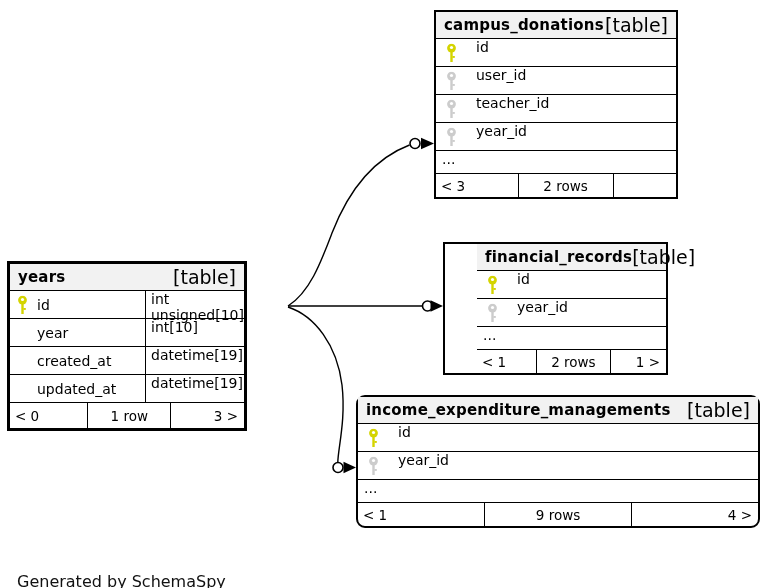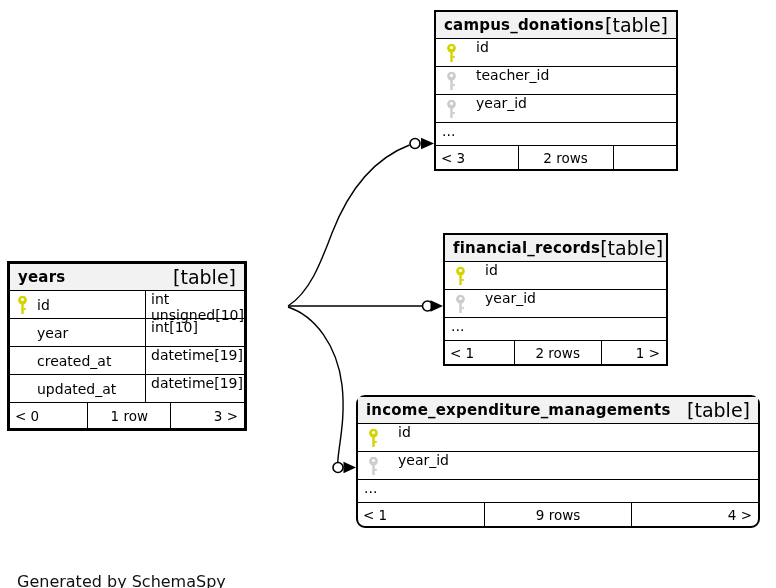--- a/index.html
+++ b/index.html
@@ -39,21 +39,21 @@
 
   .tfoot{height:23px;display:grid;font-size:13.5px;align-items:center;}
   .tfoot .fcell{height:100%;display:flex;align-items:center;box-sizing:border-box;}
   .tfoot .fcell.fleft{padding-left:5px;justify-content:flex-start;}
   .tfoot .fcell.fcenter{justify-content:center;border-left:1.7px solid #000;border-right:1.7px solid #000;}
   .tfoot .fcell.fright{padding-right:6px;justify-content:flex-end;}
   .focal .tfoot{height:25px;}
 
   .t-campus{left:434px;top:10px;width:244px;}
   .t-campus .tfoot{grid-template-columns:34% 40% 26%;}
-  .t-financial{left:443px;top:233px;width:225px;}
+  .t-financial{left:443px;top:242px;width:225px;padding-left:32px;}
   .t-financial .tfoot{grid-template-columns:31% 40% 29%;}
   .t-income{left:356px;top:395px;width:404px;border-radius:9px;}
   .t-income .tfoot{grid-template-columns:31.5% 37% 31.5%;}
   .t-years{left:7px;top:261px;width:240px;}
   .t-years .tfoot{grid-template-columns:33% 36% 31%;}
 
   .gennote{position:absolute;left:17px;top:572px;font-size:16px;color:#111;}
 </style>
 </head>
 <body>
@@ -96,20 +96,31 @@
     </div>
     <div class="trow">
       <span class="keyicon">
         <svg viewBox="0 0 11 19" width="11" height="19">
             <circle cx="5.5" cy="4.6" r="4.4" fill="#cccccc"></circle>
             <circle cx="5.5" cy="4" r="1.6" fill="#fff"></circle>
             <rect x="4.3" y="8.5" width="2.4" height="10" fill="#cccccc"></rect>
             <rect x="6.4" y="12.5" width="2.4" height="1.9" fill="#cccccc"></rect>
           </svg>
       </span>
+      <span class="cname">user_id</span>
+    </div>
+    <div class="trow">
+      <span class="keyicon">
+        <svg viewBox="0 0 11 19" width="11" height="19">
+            <circle cx="5.5" cy="4.6" r="4.4" fill="#cccccc"></circle>
+            <circle cx="5.5" cy="4" r="1.6" fill="#fff"></circle>
+            <rect x="4.3" y="8.5" width="2.4" height="10" fill="#cccccc"></rect>
+            <rect x="6.4" y="12.5" width="2.4" height="1.9" fill="#cccccc"></rect>
+          </svg>
+      </span>
       <span class="cname">teacher_id</span>
     </div>
     <div class="trow">
       <span class="keyicon">
         <svg viewBox="0 0 11 19" width="11" height="19">
             <circle cx="5.5" cy="4.6" r="4.4" fill="#cccccc"></circle>
             <circle cx="5.5" cy="4" r="1.6" fill="#fff"></circle>
             <rect x="4.3" y="8.5" width="2.4" height="10" fill="#cccccc"></rect>
             <rect x="6.4" y="12.5" width="2.4" height="1.9" fill="#cccccc"></rect>
           </svg>

